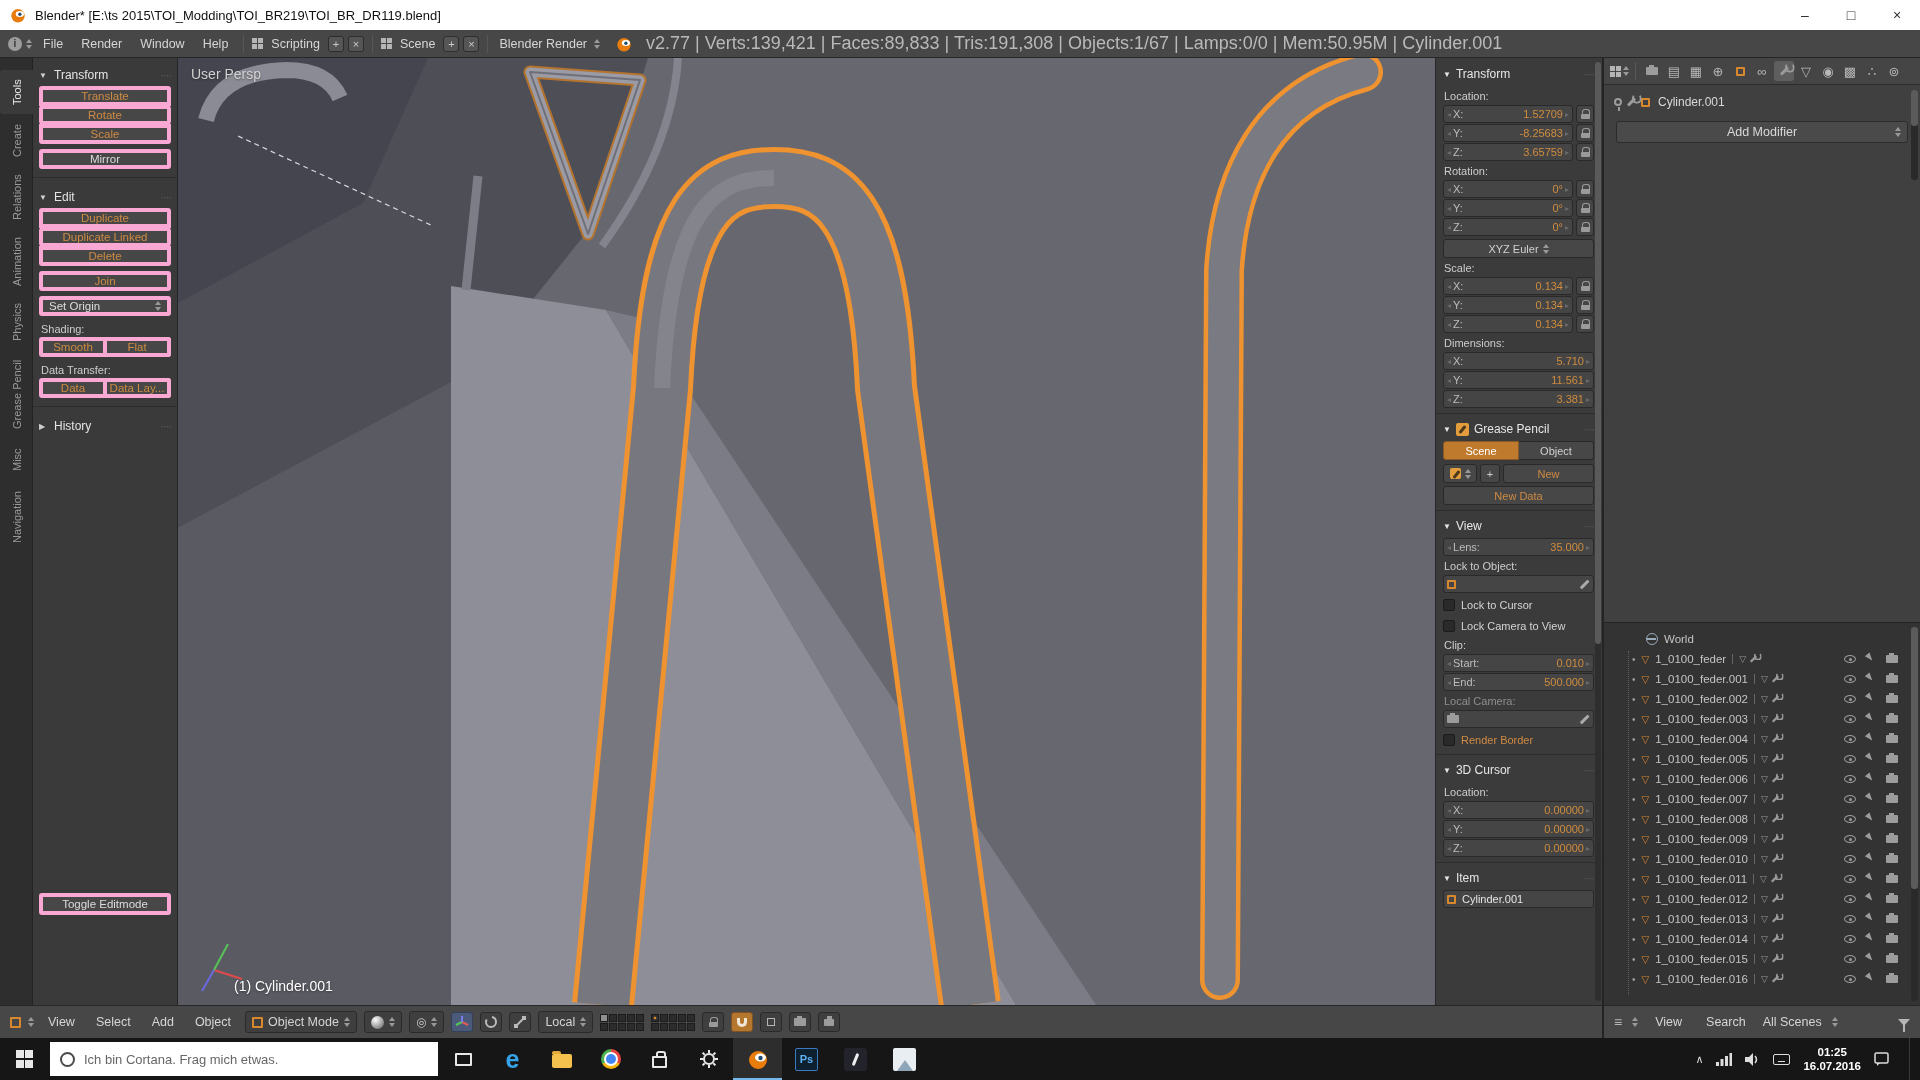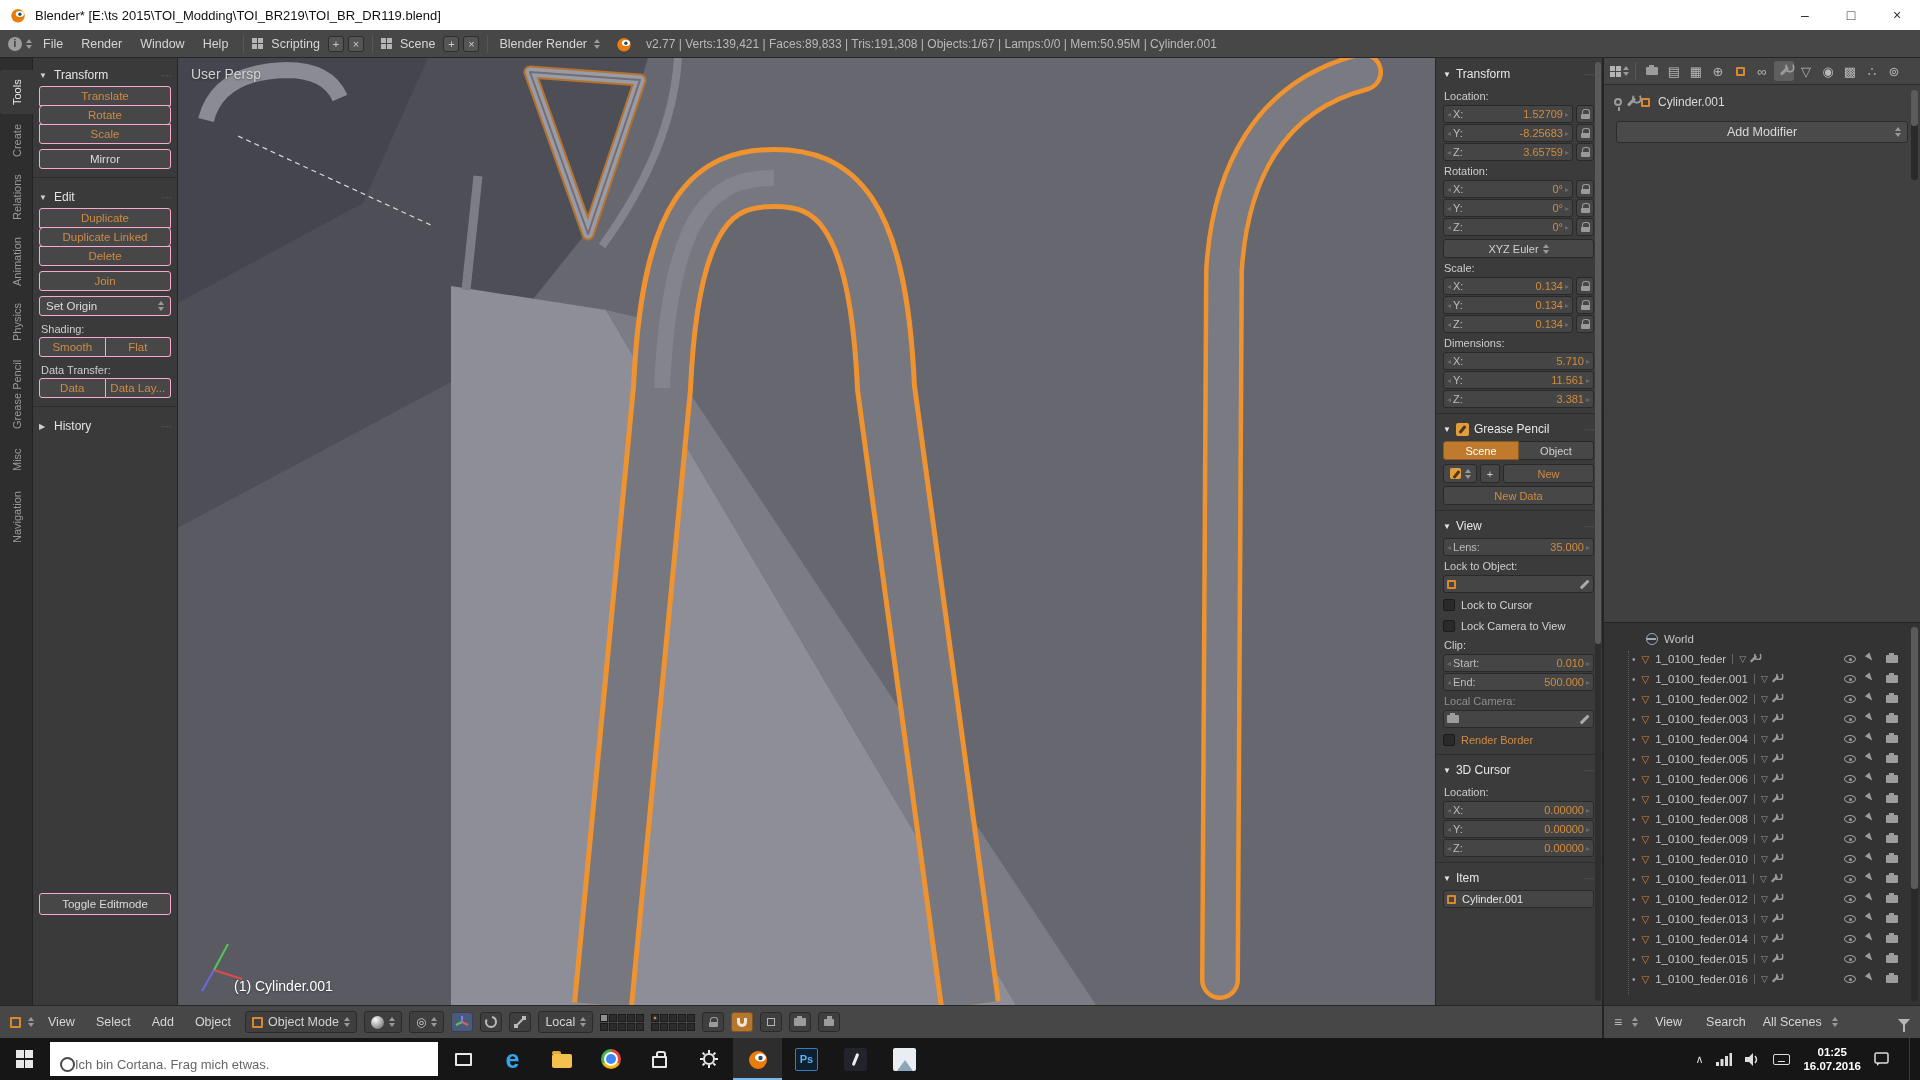--- a/index.html
+++ b/index.html
@@ -23,28 +23,28 @@
 
 .updn{display:inline-flex;flex-direction:column;gap:2px}
 .tu{width:0;height:0;border-left:3px solid transparent;border-right:3px solid transparent;border-bottom:4px solid #999}
 .td{width:0;height:0;border-left:3px solid transparent;border-right:3px solid transparent;border-top:4px solid #999}
 .smallbtn{width:16px;height:16px;background:#555;border:1px solid #2d2d2d;border-radius:3px;display:flex;align-items:center;justify-content:center;color:#ccc;font-size:11px}
 .menu{padding:0 7px;color:#d6d6d6}
 .i-grid{display:grid;grid-template-columns:5px 5px;grid-auto-rows:5px;gap:1px}
 .i-grid b{background:#b5b5b5}
 .i-info{width:14px;height:14px;border-radius:50%;background:#9c9c9c;color:#353535;font-size:10px;font-weight:bold;display:flex;align-items:center;justify-content:center}
 .sep{width:1px;height:18px;background:#383838;border-right:1px solid #575757;margin:0 4px}
-.stats{color:#b9b9b9;font-size:12px;margin-left:8px}
+.stats{color:#b9b9b9;font-size:18px;margin-left:8px}
 
 .vtab{position:absolute;left:0;width:33px;display:flex;align-items:center;justify-content:center;writing-mode:vertical-rl;transform:rotate(180deg);font-size:11px;color:#9a9a9a}
 .vtab.active{background:#3a3a3a;color:#e8e8e8;border-radius:0 3px 3px 0}
 .ph{display:flex;align-items:center;gap:5px;height:22px;color:#e4e4e4;font-size:12px}
 .ph .tri{font-size:8px;color:#cfcfcf;width:10px}
 .grip{margin-left:auto;color:#5a5a5a;letter-spacing:-1px;font-size:11px}
-.tbtn{height:20px;display:flex;align-items:center;justify-content:center;background:#474747;border:1px solid #f9a8d4;border-radius:3px;font-size:11.5px;color:#cf8b43}
+.tbtn{height:20px;display:flex;align-items:center;justify-content:center;background:#474747;border:4px solid #f9a8d4;border-radius:3px;font-size:11.5px;color:#cf8b43}
 .tbtn.white{color:#dcdcdc}
 .tbtn.dd{justify-content:space-between;padding:0 6px}
 .stack .tbtn{border-radius:4px;margin-top:-1px}
 .stack .tbtn:first-child{border-radius:3px 3px 0 0;margin-top:0}
 .stack .tbtn:last-child{border-radius:0 0 3px 3px}
 .gap{height:5px}
 .slabel{font-size:11px;color:#cdcdcd;margin:7px 0 2px 2px}
 .pairrow{display:flex}
 .pairrow .tbtn{flex:1}
 .pairrow .tbtn:first-child{border-radius:3px 0 0 3px}
@@ -131,21 +131,21 @@
 .ol-di{color:#9a9a9a;font-size:9px}
 .ol-r{margin-left:auto;display:flex;gap:11px;margin-right:22px;align-items:center}
 .i-wrench.sm{transform:rotate(45deg) scale(.8)}
 .i-globe{width:12px;height:12px;border-radius:50%;border:1.5px solid #9ab;position:relative;flex:none}
 .i-globe::after{content:"";position:absolute;left:0;top:4px;width:9px;height:1.5px;background:#9ab}
 .ol-scroll{position:absolute;right:2px;top:4px;bottom:4px;width:7px;background:#2a2a2a;border-radius:3px}
 .ol-scroll b{height:70%;background:#5b5b5b;border-radius:3px}
 
 .tk{width:49px;height:42px;display:flex;align-items:center;justify-content:center;flex:none}
 .tk.active{background:#2d2d2d;box-shadow:inset 0 -2px 0 #76b9ed}
-#search{width:388px;height:34px;background:#fff;margin:0 1px;display:flex;align-items:flex-start;padding:15px 10px;flex:none}
+#search{width:388px;height:34px;background:#fff;margin:0 1px;display:flex;align-items:center;gap:9px;padding:8px 10px;flex:none}
 #search input{border:none;outline:none;font-size:13px;color:#444;width:300px;font-family:"Liberation Sans",sans-serif;background:transparent}
 #search input::placeholder{color:#666}
 .i-ring{width:15px;height:15px;border-radius:50%;border:2px solid #4a4a4a;flex:none}
 .i-win{display:grid;grid-template-columns:8px 8px;grid-auto-rows:8px;gap:1.5px}
 .i-win b{background:#e8e8e8}
 .i-tv{width:17px;height:13px;border:2px solid #e8e8e8;border-radius:1px}
 .i-edge{color:#35a3e8;font-size:25px;font-weight:bold;line-height:1}
 .i-folder{width:20px;height:14px;background:#f5c14e;border-radius:2px;position:relative;margin-top:3px}
 .i-folder::before{content:"";position:absolute;top:-3px;left:0;width:9px;height:3px;background:#e3a93a;border-radius:2px 2px 0 0}
 .i-chrome{width:20px;height:20px;border-radius:50%;background:conic-gradient(#e8453c 0deg 120deg,#f7b50c 120deg 240deg,#4caf50 240deg 360deg);position:relative}

